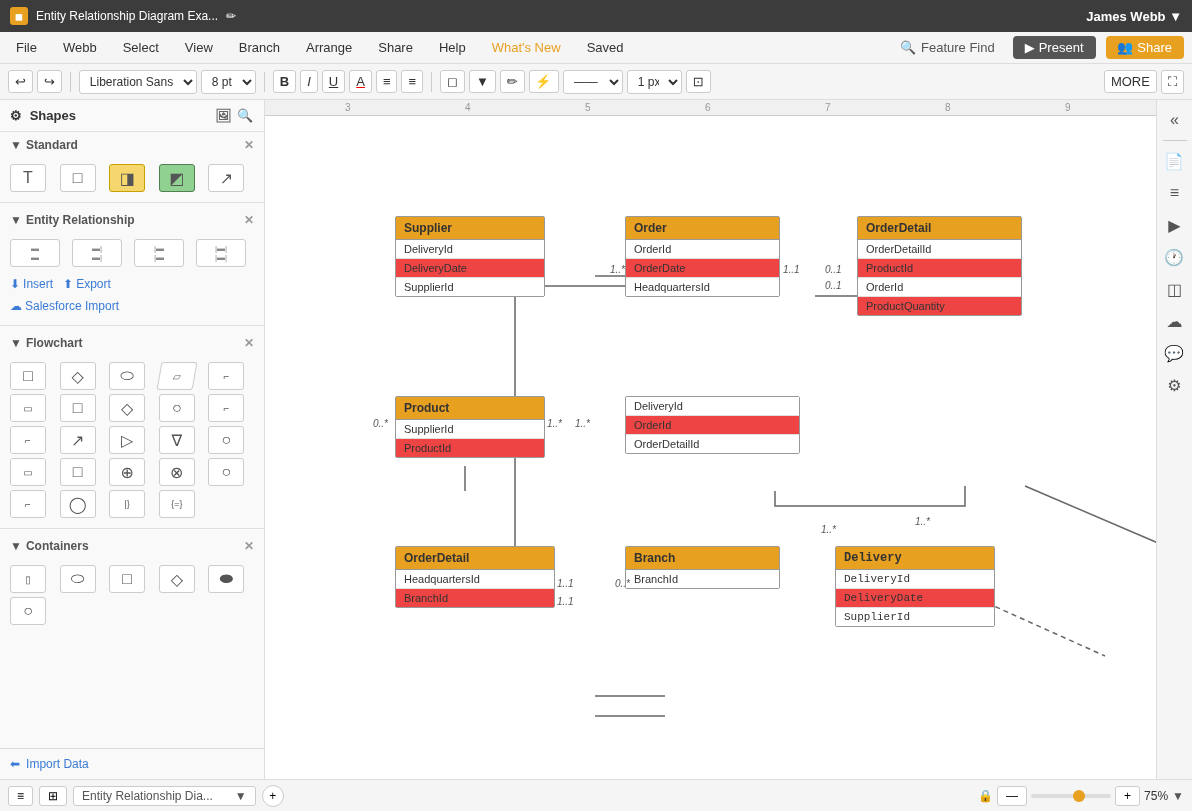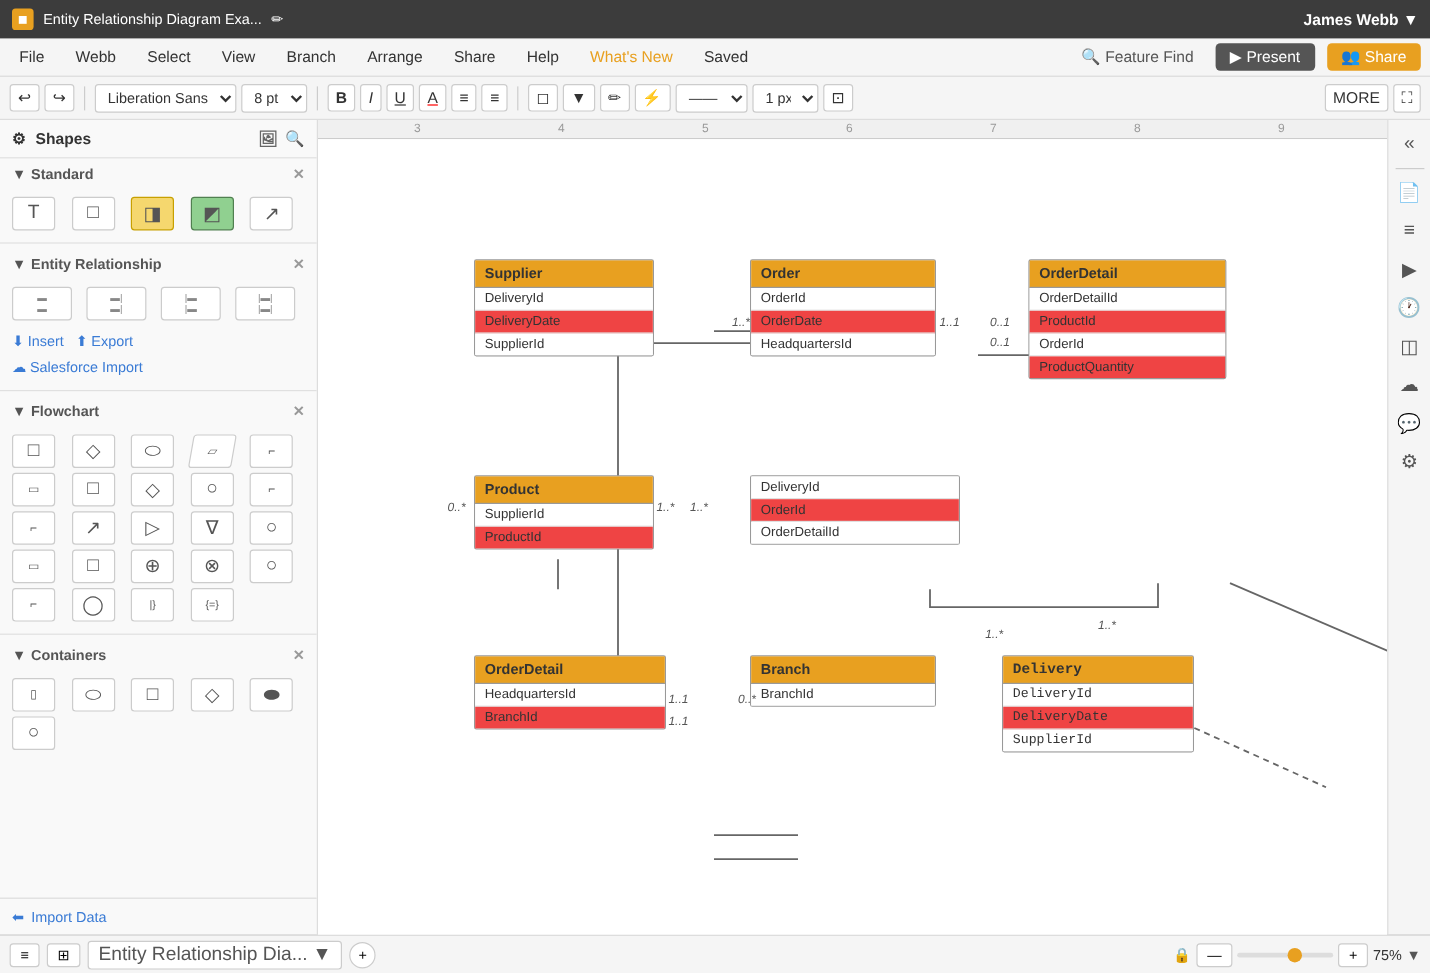--- a/index.html
+++ b/index.html
@@ -126,21 +126,21 @@
       height: 32px;
       display: flex;
       align-items: center;
       padding: 0 8px;
       border-top: 1px solid #ddd;
       gap: 6px;
       font-size: 12px;
       color: #555;
     }
     .bb-btn { padding: 2px 8px; border: 1px solid #ccc; border-radius: 3px; background: #fff; cursor: pointer; font-size: 12px; }
-    .bb-tab { display: flex; align-items: center; gap: 4px; background: #fff; border: 1px solid #ccc; border-radius: 3px; padding: 2px 8px; font-size: 16px; }
+    .bb-tab { display: flex; align-items: center; gap: 22px; background: #fff; border: 1px solid #ccc; border-radius: 3px; padding: 2px 8px; font-size: 12px; }
     .bb-spacer { flex: 1; }
     .zoom-controls { display: flex; align-items: center; gap: 4px; margin-left: auto; }
     .zoom-slider { width: 80px; height: 4px; background: #ddd; border-radius: 2px; position: relative; }
     .zoom-slider-thumb { width: 12px; height: 12px; background: #e8a020; border-radius: 50%; position: absolute; top: -4px; left: 60%; transform: translateX(-50%); }
     .zoom-pct { font-size: 12px; color: #333; }
     .entity {
       position: absolute;
       background: #fff;
       border: 1px solid #999;
       border-radius: 2px;

